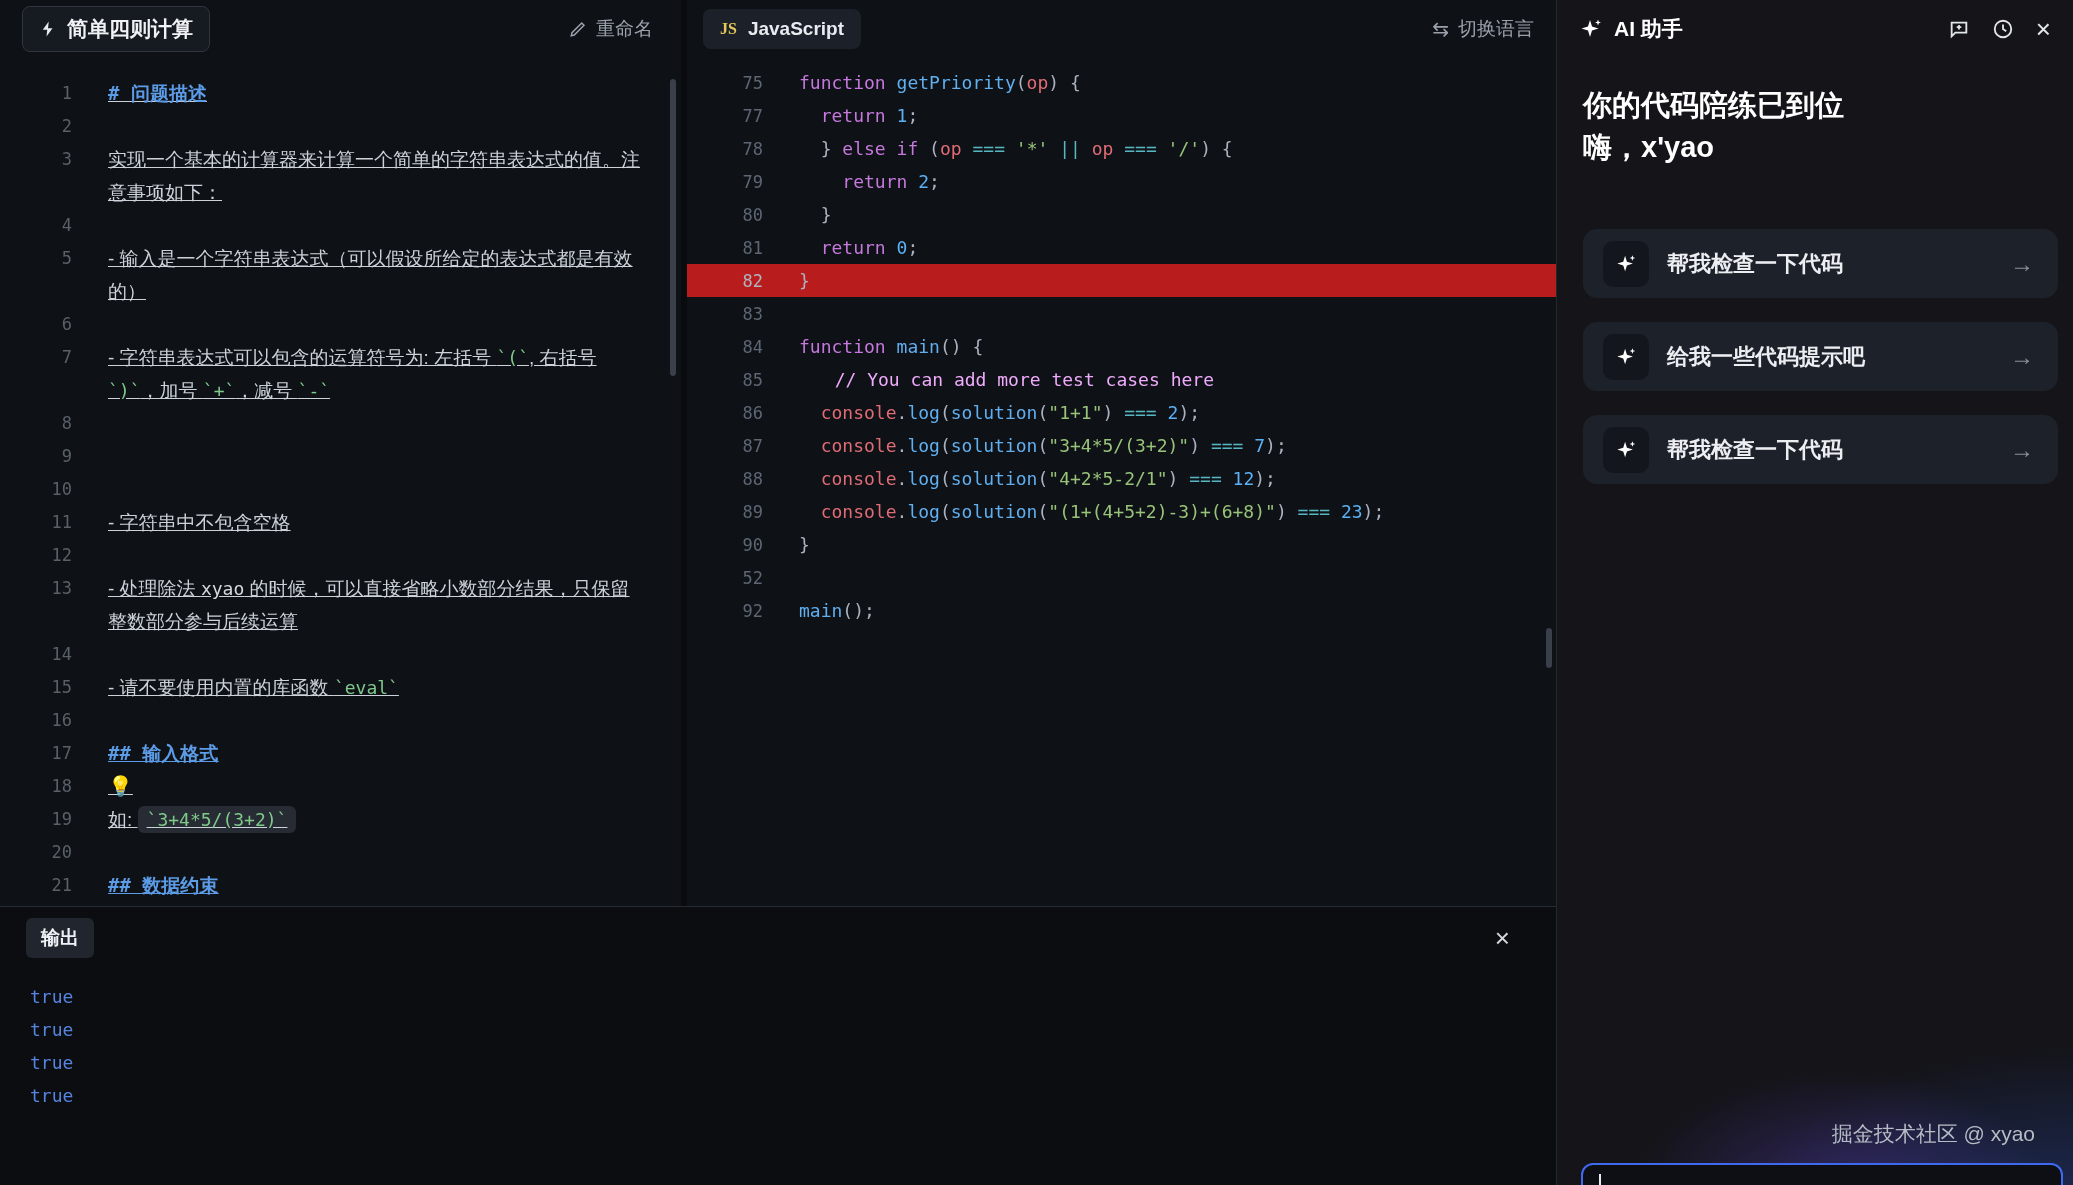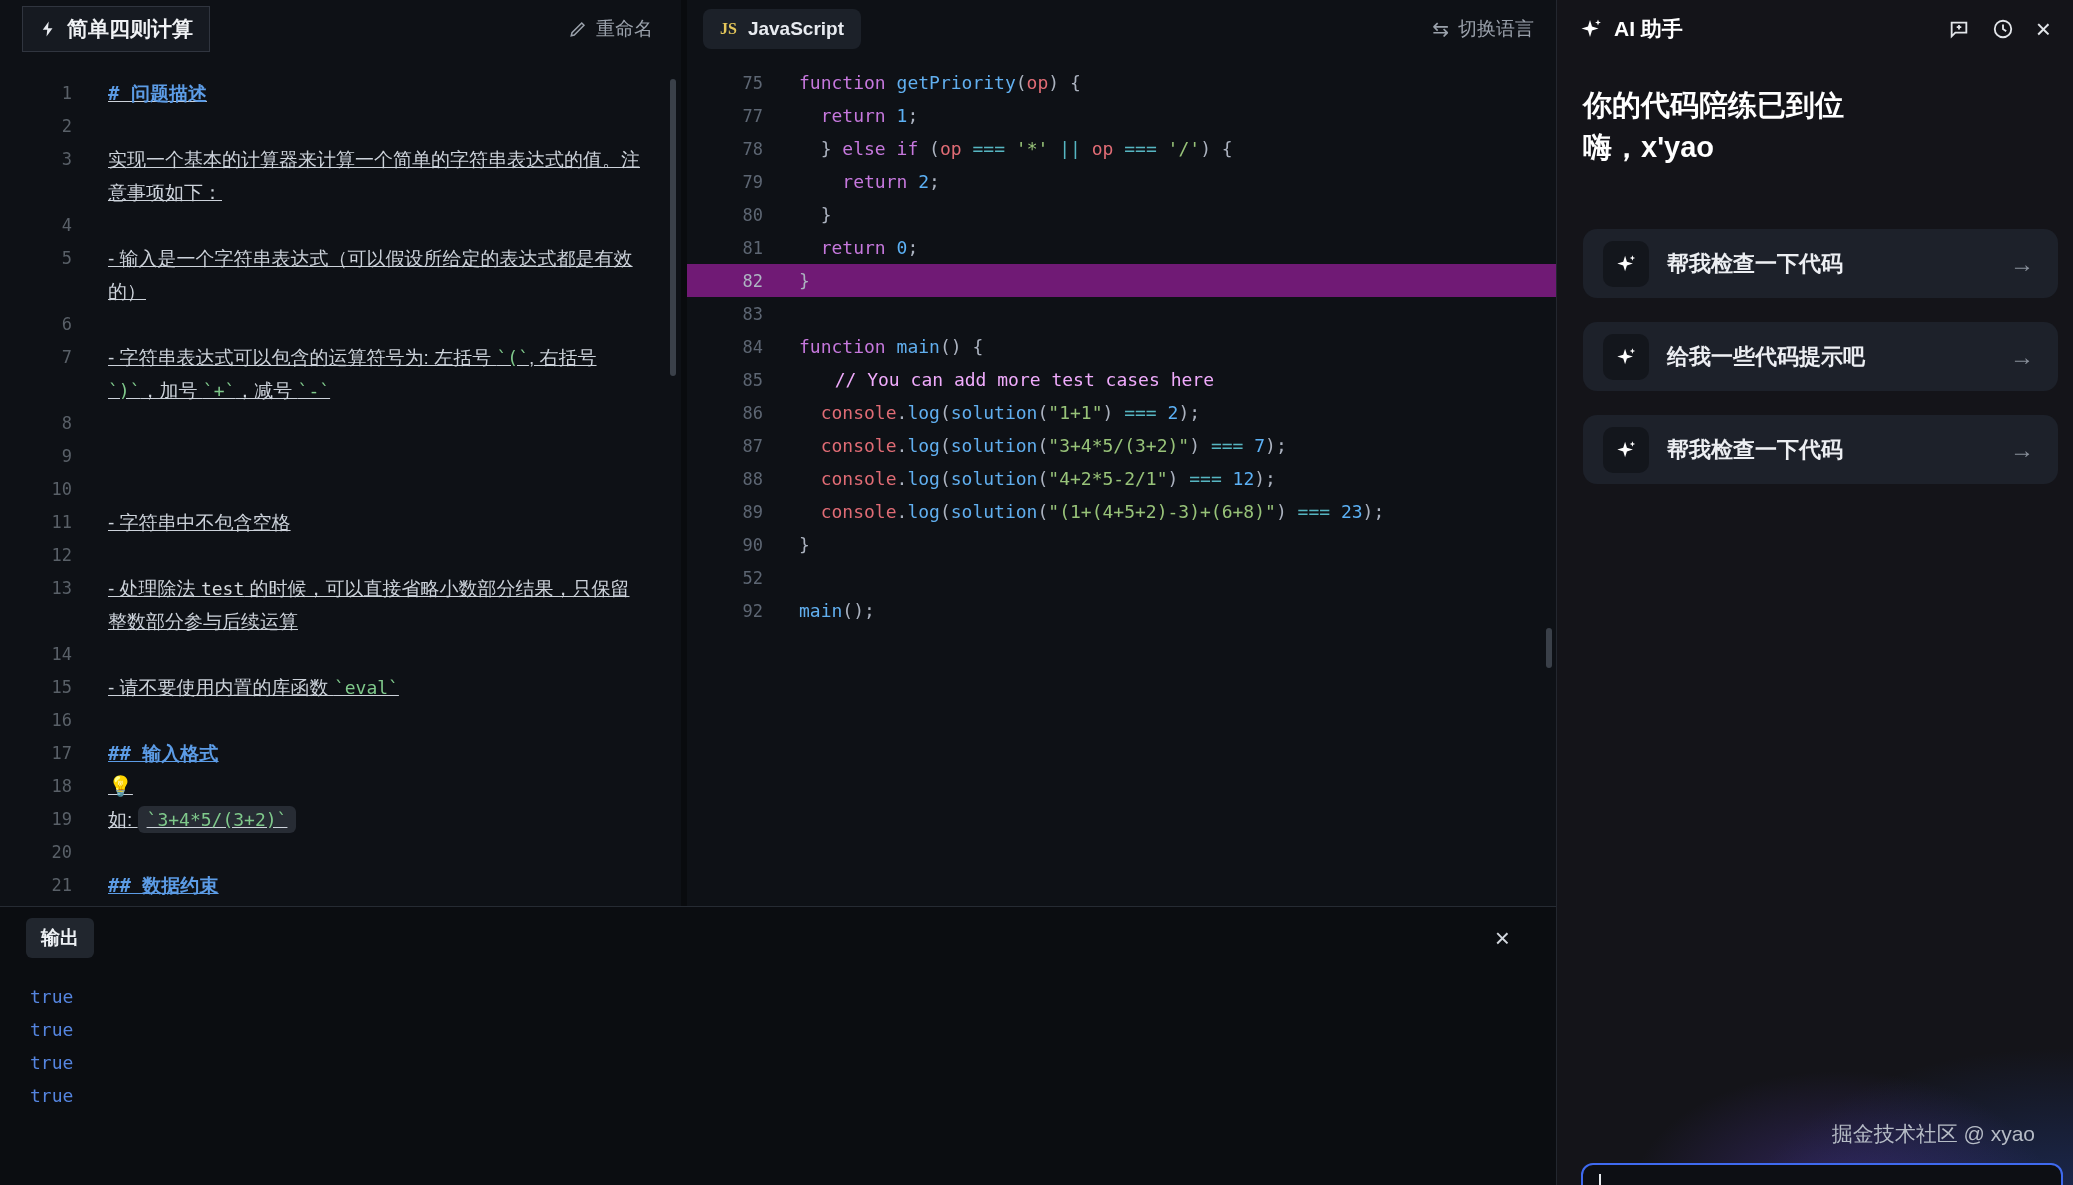--- a/index.html
+++ b/index.html
@@ -7,21 +7,21 @@
     -webkit-font-smoothing:antialiased;}
   .app{display:flex;width:2073px;height:1185px;}
   .main-col{width:1556px;display:flex;flex-direction:column;}
   .top-row{height:906px;display:flex;min-height:0;}
 
   
   .problem-panel{width:681px;background:#0e1116;border-right:6px solid #090b0e;
     position:relative;overflow:hidden;flex:none;}
   .panel-header{height:58px;display:flex;align-items:center;padding:0 22px;}
   .title-box{display:flex;align-items:center;gap:10px;border:1px solid #30353f;
-    background:#161a21;border-radius:0;padding:8px 16px;color:#f0f2f5;
+    background:#161a21;border-radius:8px;padding:8px 16px;color:#f0f2f5;
     font-weight:bold;font-size:21px;cursor:pointer;}
   .rename-btn{margin-left:auto;display:flex;align-items:center;gap:9px;color:#9aa1ab;
     font-size:19px;background:none;border:none;cursor:pointer;font-family:inherit;}
   .md-rows{padding-top:19px;}
   .md-row{display:flex;align-items:flex-start;}
   .md-num{width:72px;text-align:right;color:#596068;font-size:17px;line-height:33px;
     flex:none;font-family:"DejaVu Sans Mono","Liberation Mono",monospace;}
   .md-content{margin-left:36px;margin-right:34px;color:#ccd2da;font-size:19px;
     line-height:33px;min-height:33px;text-decoration:underline;}
   .seg.h1,.seg.h2{color:#5c9ce6;font-weight:bold;
@@ -41,21 +41,21 @@
   .lang-tab{display:flex;align-items:center;gap:11px;background:#1c2129;border-radius:8px;
     padding:9px 17px;cursor:pointer;}
   .js-badge{color:#e5c75a;font-weight:bold;font-size:16px;
     font-family:Liberation Serif, serif;}
   .lang-label{color:#e8ebf0;font-size:19px;font-weight:600;}
   .switch-lang{margin-left:auto;display:flex;align-items:center;gap:9px;color:#9aa1ab;
     font-size:19px;background:none;border:none;cursor:pointer;font-family:inherit;}
   .switch-glyph{font-size:20px;}
   .code-rows{padding-top:8px;}
   .code-row{display:flex;height:33px;align-items:center;}
-  .code-row.hl{background:#701a75;}
+  .code-row.hl{background:#b91c1c;}
   .code-num{width:76px;text-align:right;color:#5d6673;font-size:17px;flex:none;
     font-family:"DejaVu Sans Mono","Liberation Mono",monospace;}
   .code-row.hl .code-num{color:#aeb6c3;}
   .code-text{margin-left:36px;font-family:"DejaVu Sans Mono","Liberation Mono",monospace;
     font-size:18px;white-space:pre;color:#abb2bf;text-align:right;}
   .tok.kw{color:#c678dd;} .tok.fn{color:#61afef;} .tok.vr{color:#e06c75;}
   .tok.str{color:#98c379;} .tok.num{color:#5cb1f5;} .tok.op{color:#56b6c2;}
   .tok.com{color:#f0abfc;margin-left:14px;} .tok.pl{color:#abb2bf;}
   .editor-scrollbar{position:absolute;right:4px;top:628px;width:6px;height:40px;
     background:#3a4049;border-radius:3px;cursor:pointer;}
@@ -165,21 +165,21 @@
             <div class="md-row">
               <span class="md-num">11</span>
               <div class="md-content"><span class="seg txt">- 字符串中不包含空格</span></div>
             </div>
             <div class="md-row">
               <span class="md-num">12</span>
               <div class="md-content"></div>
             </div>
             <div class="md-row">
               <span class="md-num">13</span>
-              <div class="md-content"><span class="seg txt">- 处理除法 </span><span class="seg mono">test</span><span class="seg txt"> 的时候，可以直接省略小数部分结果，只保留整数部分参与后续运算</span></div>
+              <div class="md-content"><span class="seg txt">- 处理除法 </span><span class="seg mono">xyao</span><span class="seg txt"> 的时候，可以直接省略小数部分结果，只保留整数部分参与后续运算</span></div>
             </div>
             <div class="md-row">
               <span class="md-num">14</span>
               <div class="md-content"></div>
             </div>
             <div class="md-row">
               <span class="md-num">15</span>
               <div class="md-content"><span class="seg txt">- 请不要使用内置的库函数 </span><span class="seg code">`eval`</span></div>
             </div>
             <div class="md-row">

